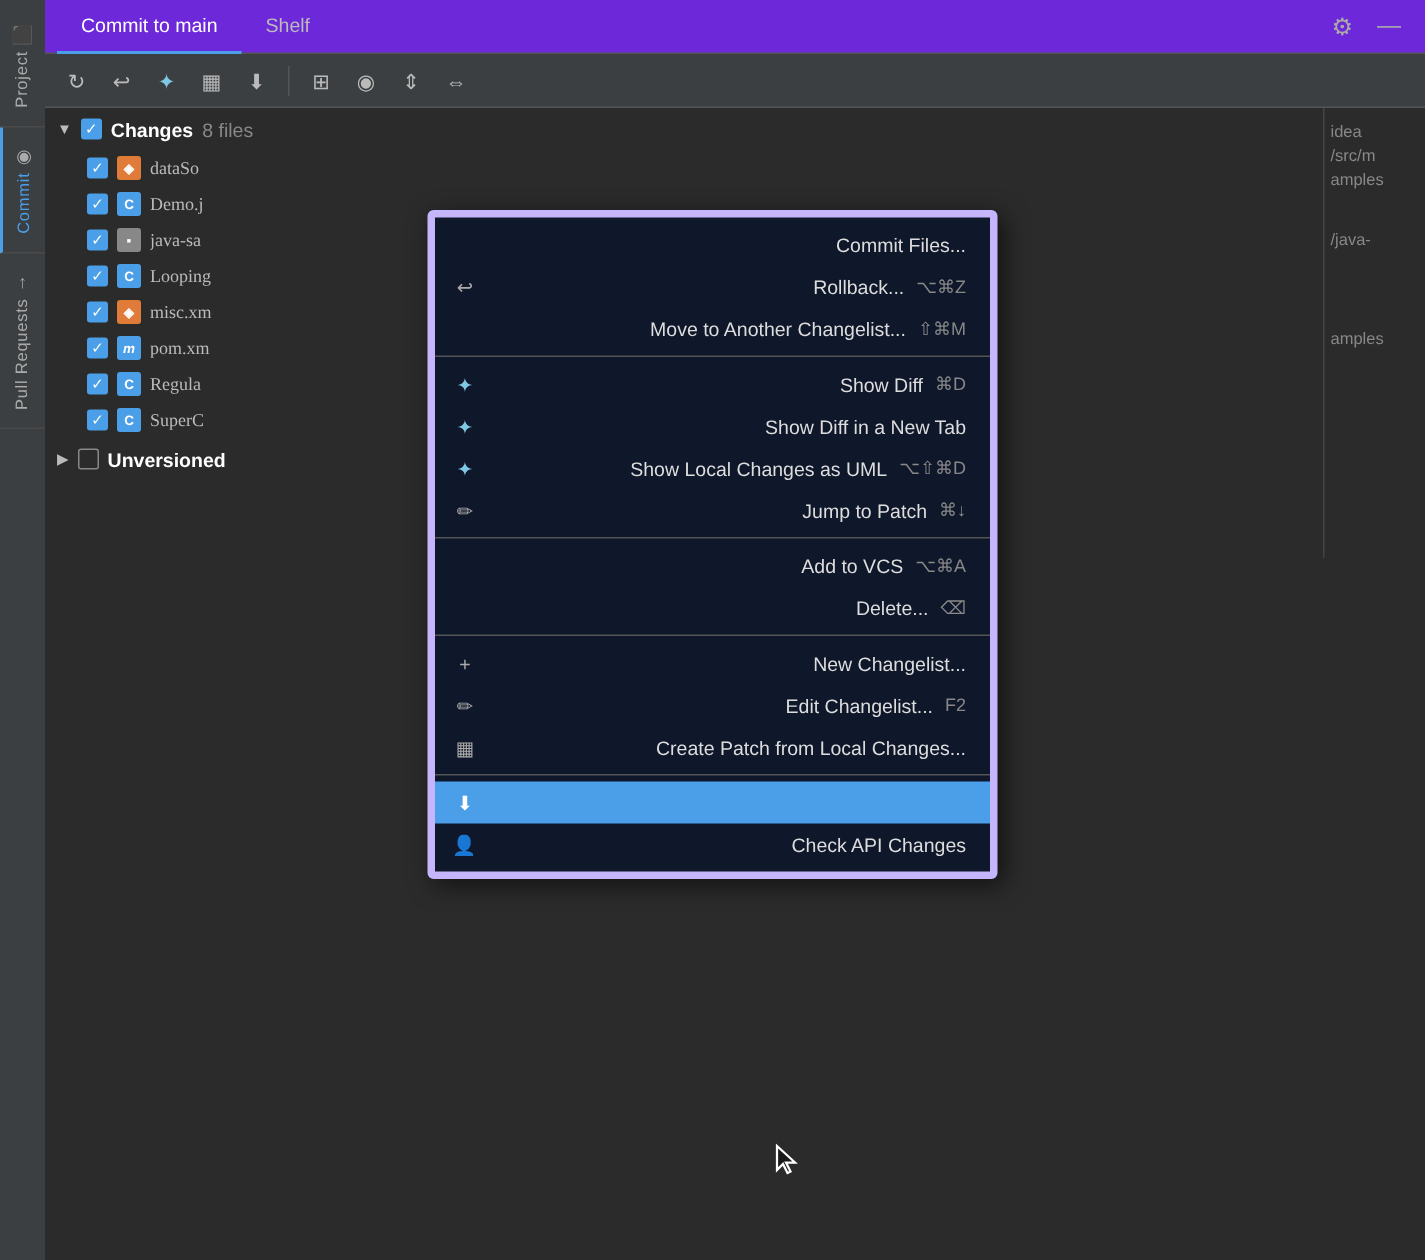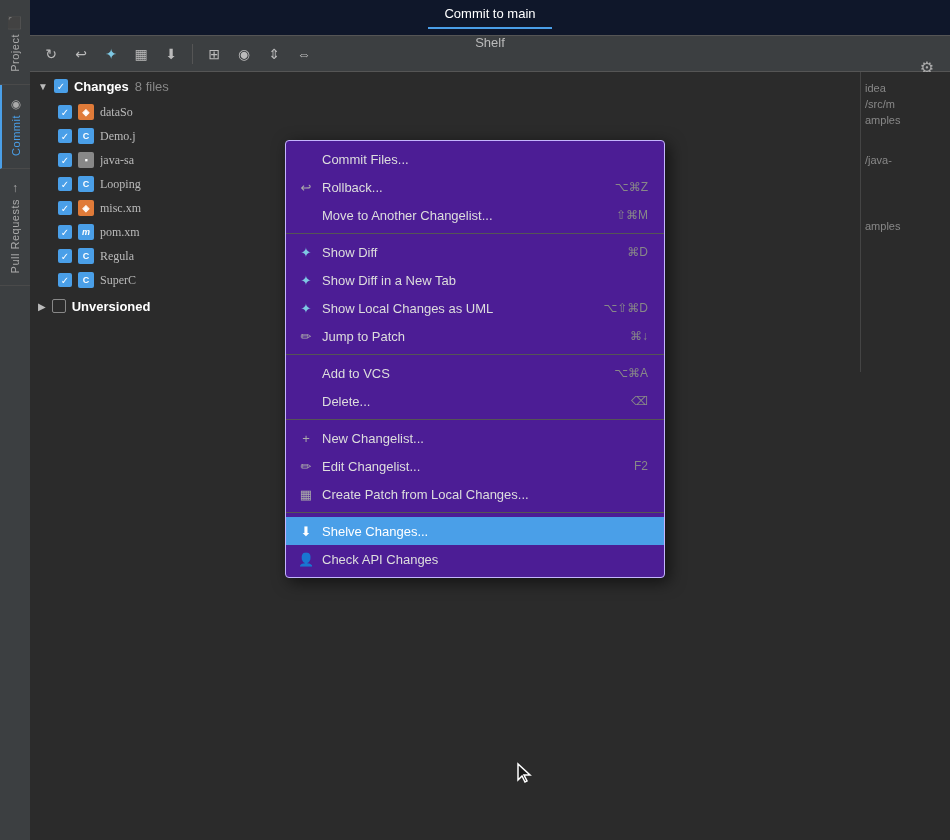--- a/index.html
+++ b/index.html
@@ -22,26 +22,25 @@
       bottom: 0;
       background: #2b2b2b;
       display: flex;
       flex-direction: column;
     }
 
     
     .tab-bar {
       display: flex;
       align-items: center;
-      background: #0f172a;
+      background: #6d28d9;
       height: 36px;
       border-bottom: 1px solid #555;
       padding: 0 8px;
       position: relative;
-      flex-direction: column;
     }
 
     .tab {
       padding: 6px 16px;
       color: #bbb;
       cursor: pointer;
       font-size: 13px;
       border-bottom: 2px solid transparent;
       height: 36px;
       display: flex;
@@ -204,26 +203,27 @@
       font-size: 11px;
       padding: 2px 0;
     }
 
     
     .context-menu {
       position: absolute;
       left: 285px;
       top: 140px;
       width: 380px;
-      background: #4c1d95;
-      border: 1px solid #c4b5fd;
+      background: #0f172a;
+      border: 5px solid #c4b5fd;
       border-radius: 4px;
       box-shadow: 4px 4px 16px rgba(0,0,0,0.6);
       z-index: 100;
       padding: 4px 0;
+      text-align: right;
     }
 
     .menu-item {
       display: flex;
       align-items: center;
       padding: 5px 16px 5px 12px;
       cursor: pointer;
       gap: 8px;
       min-height: 28px;
     }
@@ -406,21 +406,21 @@
 
     <div class="unversioned-header">
       <span class="chevron">▶</span>
       <span class="checkbox-empty"></span>
       <span class="changes-title">Unversioned</span>
     </div>
 
   </div>
 </div>
 
-<div style="position:absolute; right:0; top:72px; width:90px; background:#2b2b2b; height:300px; padding:8px 4px; border-left:1px solid #444;">
+<div style="position:absolute; right:0; top:72px; width:68px; background:#2b2b2b; height:300px; padding:8px 4px; border-left:1px solid #444;">
   <div class="right-path">idea</div>
   <div class="right-path">/src/m</div>
   <div class="right-path">amples</div>
   <div style="height:24px;"></div>
   <div class="right-path">/java-</div>
   <div style="height:50px;"></div>
   <div class="right-path">amples</div>
 </div>
 
 <div class="context-menu">
@@ -497,21 +497,20 @@
   <div class="menu-item">
     <span class="menu-icon">▦</span>
     <span class="menu-label">Create Patch from Local Changes...</span>
   </div>
 
 
   <div class="menu-separator"></div>
 
   <div class="menu-item highlighted">
     <span class="menu-icon" style="color:white;">⬇</span>
-    <span class="menu-label">Shelve Changes...</span>
   </div>
 
   <div class="menu-item">
     <span class="menu-icon">👤</span>
     <span class="menu-label">Check API Changes</span>
   </div>
 
 </div>
 
 <div style="position:absolute; left:516px; top:762px; z-index:300; pointer-events:none;">

